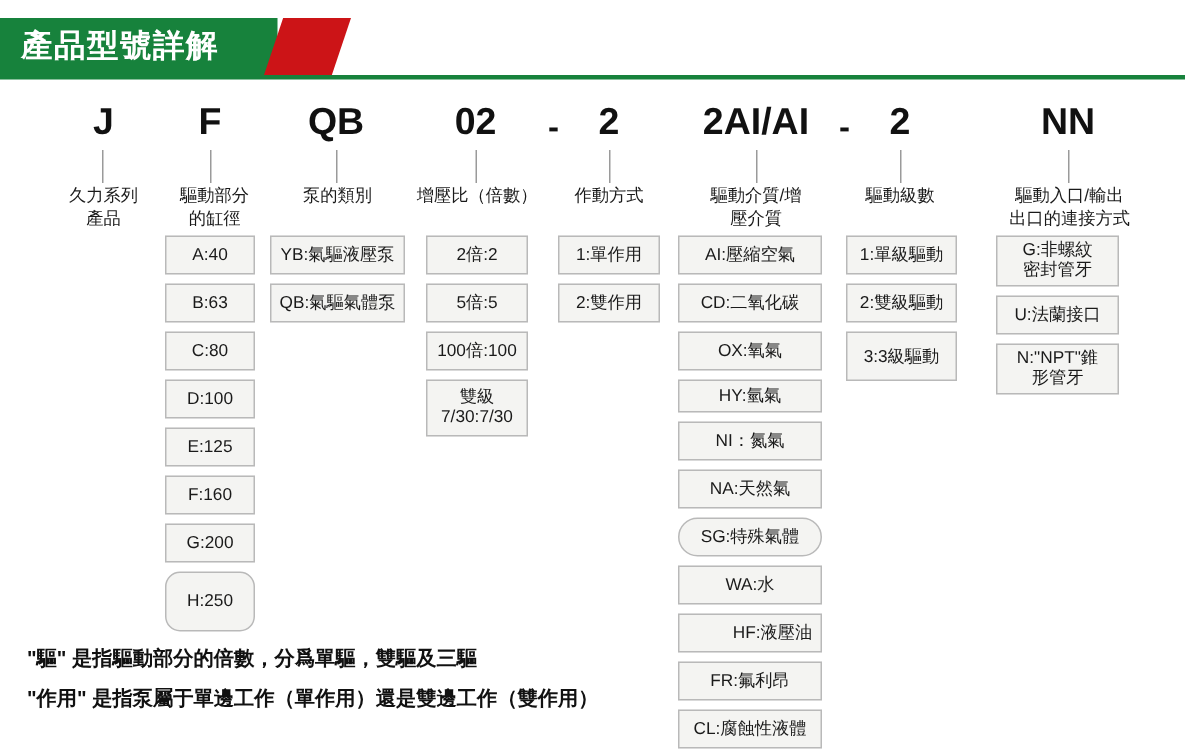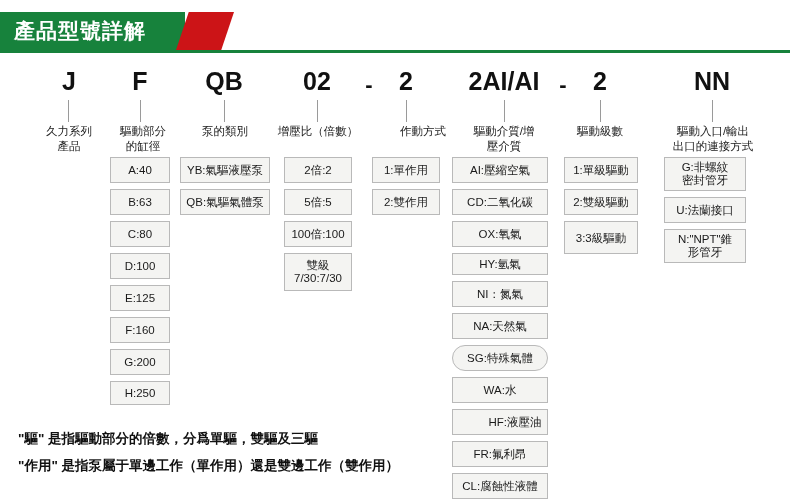--- a/index.html
+++ b/index.html
@@ -157,21 +157,21 @@
   <div class="stem" style="left:140px; top:100px; height:22px;"></div>
   <div class="desc" style="left:104px; top:124px; width:78px;">驅動部分<br>的缸徑</div>
   <div class="boxlist" style="left:110px; top:157px; width:60px;">
     <div class="ibox" style="height:26px;">A:40</div>
     <div class="ibox" style="height:26px;">B:63</div>
     <div class="ibox" style="height:26px;">C:80</div>
     <div class="ibox" style="height:26px;">D:100</div>
     <div class="ibox" style="height:26px;">E:125</div>
     <div class="ibox" style="height:26px;">F:160</div>
     <div class="ibox" style="height:26px;">G:200</div>
-    <div class="ibox" style="height:24px;">H:250</div>
+    <div class="ibox" style="height:40px;border-radius:10px;">H:250</div>
   </div>
 
   <div class="col" style="left:186px; width:76px;">
     <div class="code">QB</div>
   </div>
   <div class="stem" style="left:224px; top:100px; height:22px;"></div>
   <div class="desc" style="left:186px; top:124px; width:78px;">泵的類別</div>
   <div class="boxlist" style="left:180px; top:157px; width:90px;">
     <div class="ibox" style="height:26px;">YB:氣驅液壓泵</div>
     <div class="ibox" style="height:26px;">QB:氣驅氣體泵</div>
@@ -191,21 +191,21 @@
       <span>7/30:7/30</span>
     </div>
   </div>
 
   <div class="dash" style="left:362px; width:14px;">-</div>
 
   <div class="col" style="left:386px; width:40px;">
     <div class="code">2</div>
   </div>
   <div class="stem" style="left:406px; top:100px; height:22px;"></div>
-  <div class="desc" style="left:366px; top:124px; width:80px;text-align:right;">作動方式</div>
+  <div class="desc" style="left:366px; top:124px; width:80px;">作動方式</div>
   <div class="boxlist" style="left:372px; top:157px; width:68px;">
     <div class="ibox" style="height:26px;">1:單作用</div>
     <div class="ibox" style="height:26px;">2:雙作用</div>
   </div>
 
   <div class="col" style="left:448px; width:112px;">
     <div class="code">2AI/AI</div>
   </div>
   <div class="stem" style="left:504px; top:100px; height:22px;"></div>
   <div class="desc" style="left:454px; top:124px; width:100px;">驅動介質/增<br>壓介質</div>

